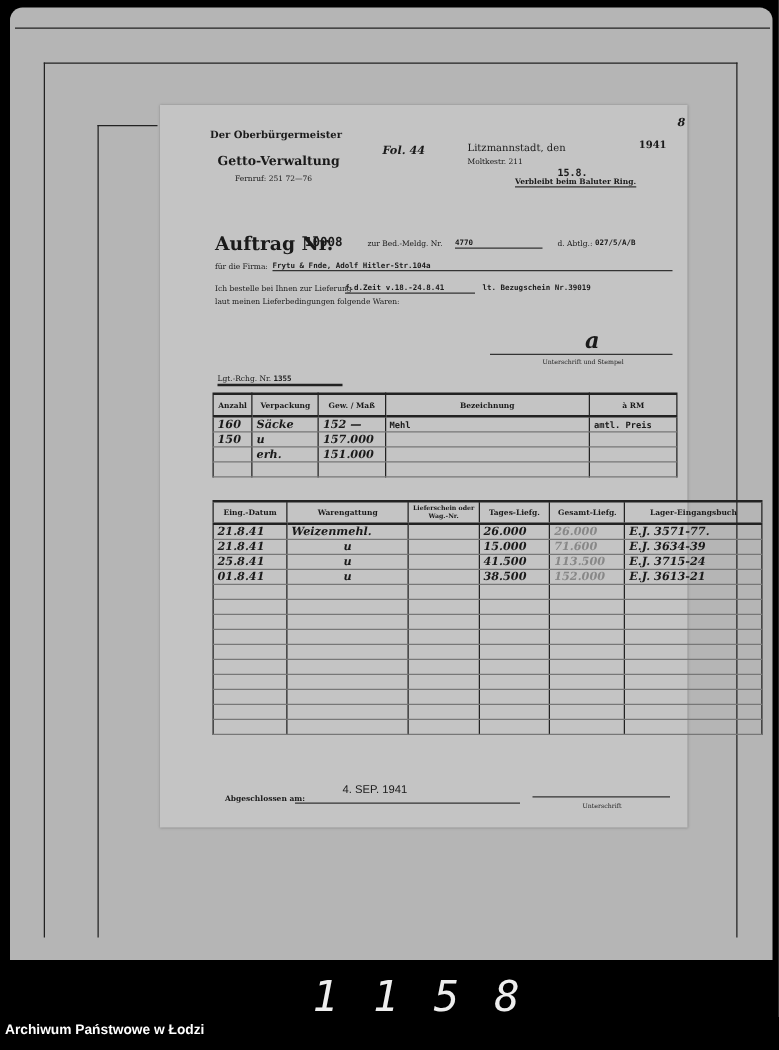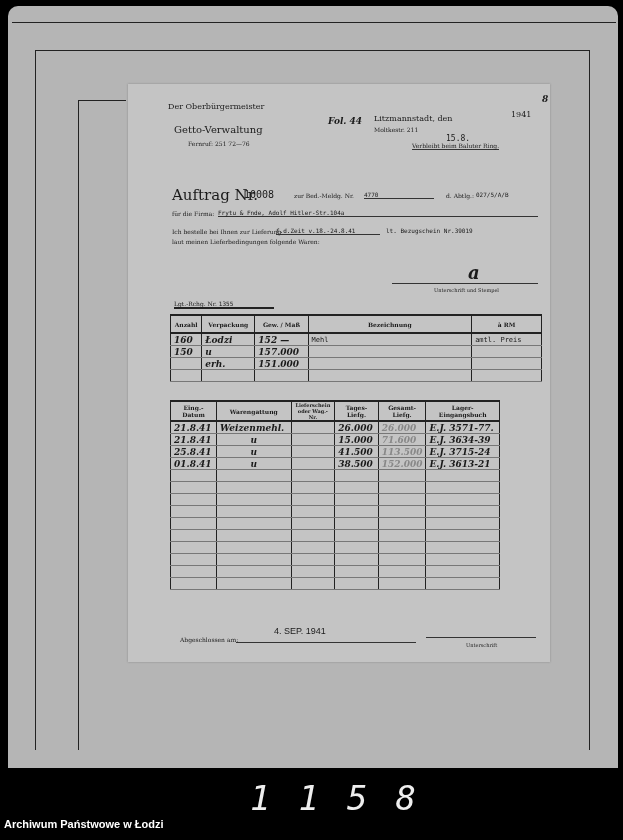--- a/index.html
+++ b/index.html
@@ -2,21 +2,21 @@
 <html><head>
 <meta charset="utf-8">
 <style>
   html,body{margin:0;padding:0;}
   body{width:623px;height:840px;background:#000;position:relative;overflow:hidden;font-family:"DejaVu Serif",serif;}
   .film{position:absolute;left:8px;top:6px;width:610px;height:762px;background:#b5b5b5;border-radius:10px 10px 0 0;}
   .rule{position:absolute;background:#222;}
   .sheet{position:absolute;left:128px;top:84px;width:422px;height:578px;background:#c4c4c4;box-shadow:0 0 2px #888;}
   .sheet *{color:#1a1a1a;}
   .abs{position:absolute;white-space:nowrap;}
-  .b{font-weight:normal;}
+  .b{font-weight:bold;}
   .sm{font-size:6px;}
   .md{font-size:8px;}
   .lg{font-size:10px;}
   .mono{font-family:"DejaVu Sans Mono",monospace;}
   .ul{border-bottom:1px solid #333;}
   table{border-collapse:collapse;position:absolute;}
   td,th{border-left:1.5px solid #222;border-right:1.5px solid #222;font-size:7px;padding:0 3px;height:11px;border-bottom:1px solid #777;}
   th{font-size:6px;border-bottom:2px solid #222;height:16px;font-weight:bold;}
   .hand{font-family:"DejaVu Serif",serif;font-style:italic;font-weight:bold;font-size:9px;}
   .faint{color:#888 !important;}
@@ -33,21 +33,21 @@
 <div class="rule" style="left:35px;top:50px;width:1px;height:700px;"></div>
 <div class="rule" style="left:589px;top:50px;width:1px;height:700px;"></div>
 <div class="rule" style="left:78px;top:100px;width:48px;height:1px;"></div>
 <div class="rule" style="left:78px;top:100px;width:1px;height:650px;"></div>
 <div class="hole" style="left:142px;top:292px;"></div>
 
 <div class="sheet">
   <div class="abs md b" style="left:40px;top:18px;">Der Oberbürgermeister</div>
   <div class="abs lg b" style="left:46px;top:40px;">Getto-Verwaltung</div>
   <div class="abs sm" style="left:60px;top:56px;">Fernruf: 251 72—76</div>
-  <div class="abs hand" style="left:200px;top:32px;">Fol. 44</div>
+  <div class="abs hand" style="left:178px;top:32px;">Fol. 44</div>
   <div class="abs md" style="left:246px;top:30px;">Litzmannstadt, den</div>
   <div class="abs md b mono" style="left:318px;top:14px;margin-top:36px;">15.8.</div>
   <div class="abs md b" style="left:383px;top:26px;">1941</div>
   <div class="abs sm" style="left:246px;top:42px;">Moltkestr. 211</div>
   <div class="abs hand" style="left:414px;top:10px;">8</div>
   <div class="abs sm b ul" style="left:284px;top:58px;">Verbleibt beim Baluter Ring.</div>
 
   <div class="abs b" style="left:44px;top:102px;font-size:15px;text-align:center;">Auftrag Nr.</div>
   <div class="abs b mono" style="left:116px;top:105px;font-size:10px;">10008</div>
   <div class="abs sm" style="left:166px;top:108px;">zur Bed.-Meldg. Nr.</div>
@@ -72,21 +72,21 @@
     <tbody>
         <tr>
       <th style="width:22px">Anzahl</th>
       <th style="width:44px">Verpackung</th>
       <th style="width:44px">Gew. / Maß</th>
       <th style="width:150px">Bezeichnung</th>
       <th style="width:60px">à RM</th>
     </tr>
     <tr>
       <td class="hand">160</td>
-      <td class="hand">Łodzi</td>
+      <td class="hand">Säcke</td>
       <td class="hand">152 —</td>
       <td class="mono b">Mehl</td>
       <td class="mono b">amtl. Preis</td>
     </tr>
     <tr>
       <td class="hand">150</td>
       <td class="hand">u</td>
       <td class="hand">157.000</td>
       <td></td>
       <td></td>
@@ -101,21 +101,21 @@
     <tr>
           <td></td>
           <td></td>
           <td></td>
           <td></td>
           <td></td>
         </tr>
   </tbody>
     </table>
 
-  <table style="left:42px;top:316px;width:330px;border-top:2px solid #222;">
+  <table style="left:42px;top:316px;width:440px;border-top:2px solid #222;">
     <tbody>
         <tr>
       <th style="width:40px">Eing.-Datum</th>
       <th style="width:70px">Warengattung</th>
       <th style="width:38px;font-size:5px;white-space:normal">Lieferschein oder Wag.-Nr.</th>
       <th style="width:38px">Tages-Liefg.</th>
       <th style="width:40px">Gesamt-Liefg.</th>
       <th style="width:80px">Lager-Eingangsbuch</th>
     </tr>
     <tr>

